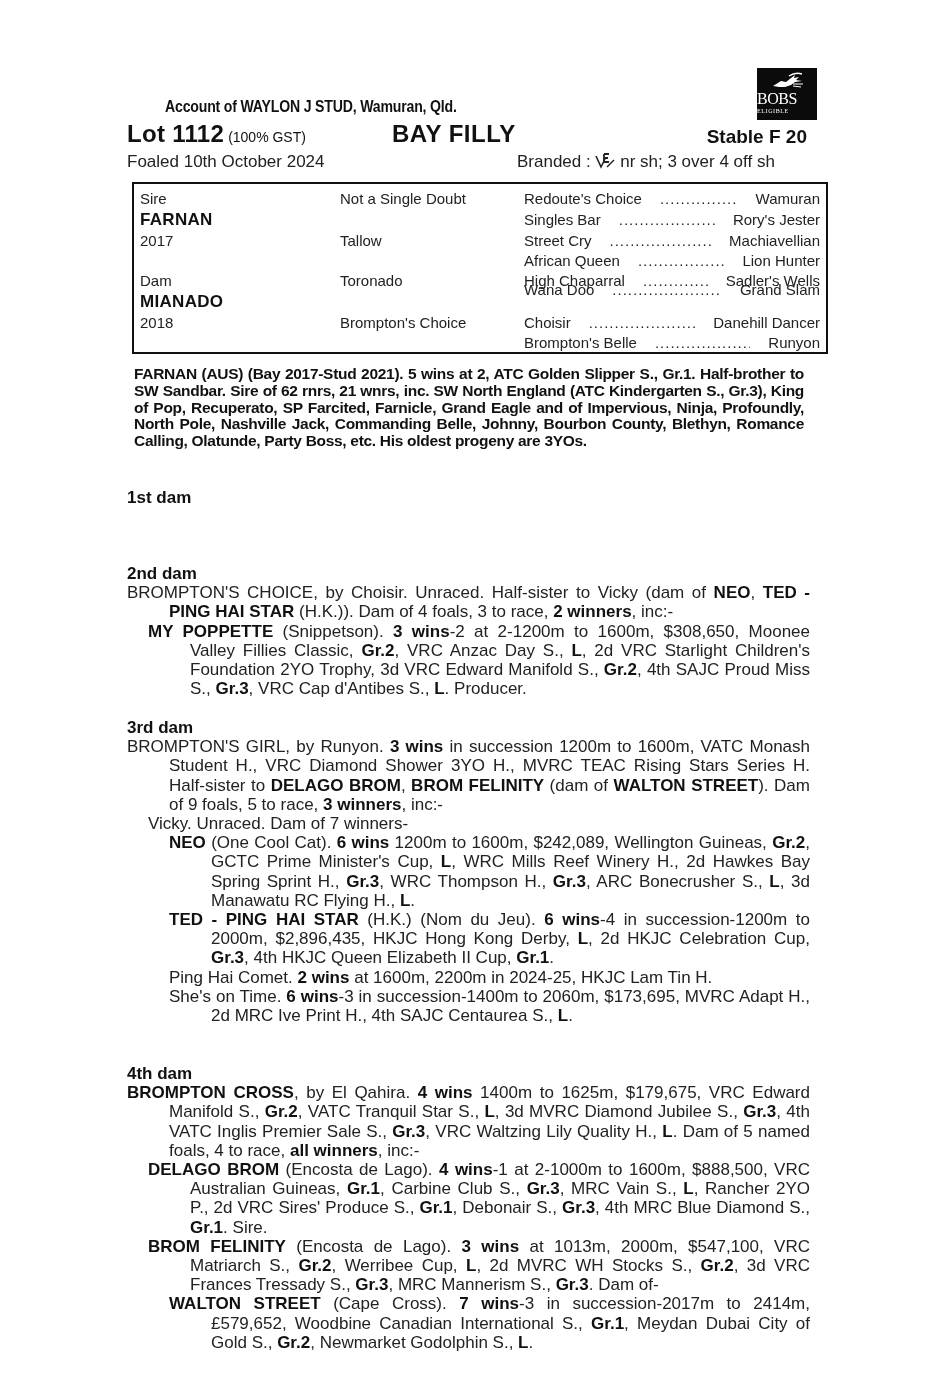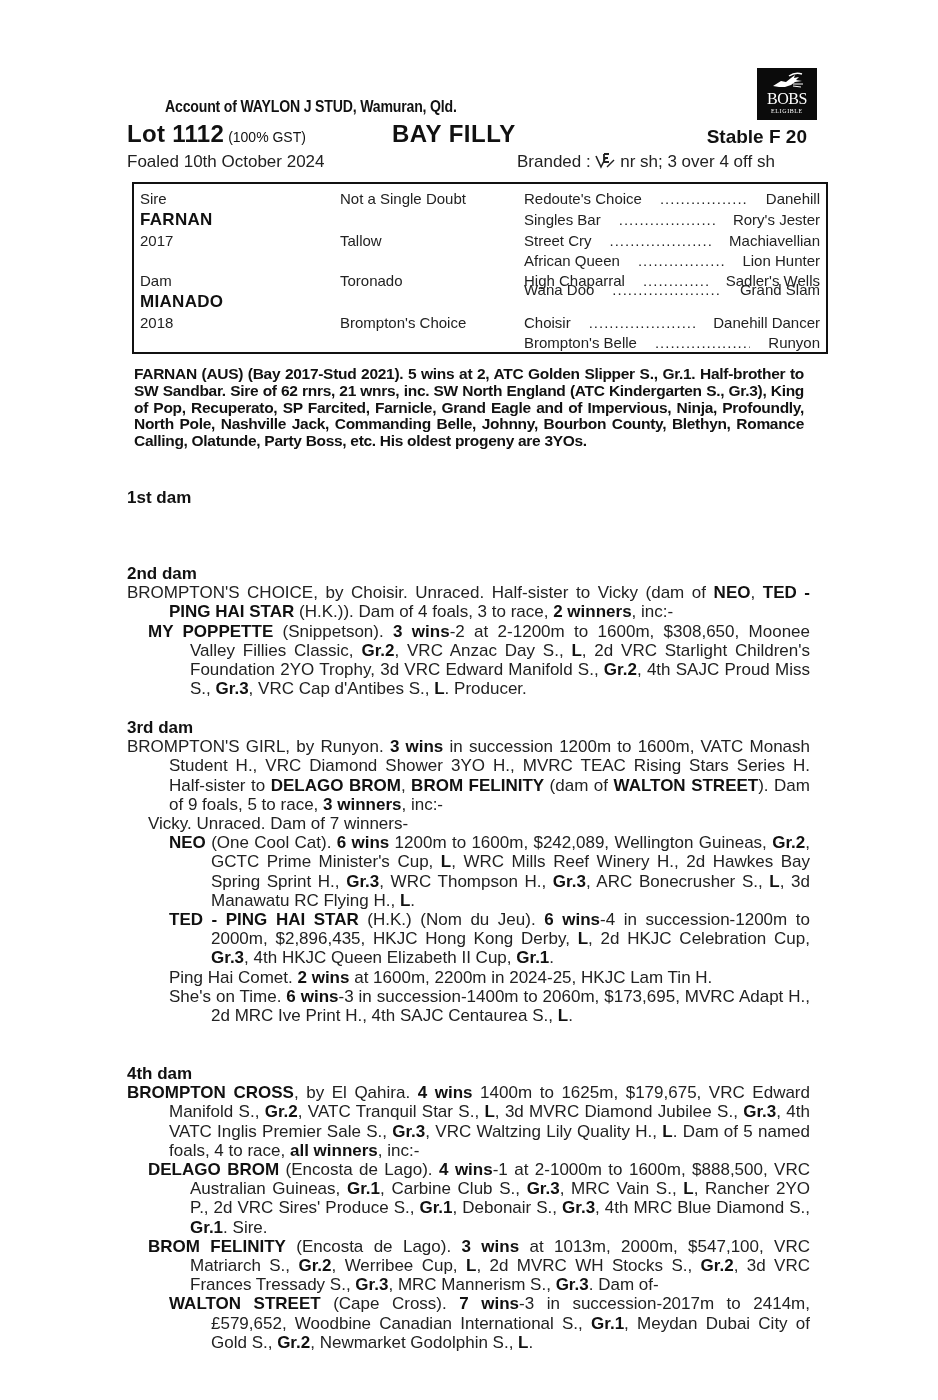--- a/index.html
+++ b/index.html
@@ -1,18 +1,18 @@
 <!DOCTYPE html>
 <html><head>
 <meta charset="utf-8">
 <style>
   html, body { margin:0; padding:0; background:#ffffff; }
   body { width:938px; height:1400px; position:relative; font-family:"Liberation Sans", sans-serif; color:#111; overflow:hidden; }
   .account { position:absolute; left:165px; top:98px; font-family:"Liberation Sans", sans-serif; font-weight:bold; font-size:16px; letter-spacing:-0.2px; transform:scaleX(0.88); transform-origin:left top; white-space:nowrap; }
-  .logo { position:absolute; left:757px; top:68px; width:60px; height:52px; background:#0b0b0b; color:#fff; text-align:center; }
+  .logo { position:absolute; left:757px; top:68px; width:60px; height:52px; background:#0b0b0b; color:#fff; }
   .logo .horse { position:absolute; left:12px; top:4px; width:36px; height:20px; }
   .logo .bobs { position:absolute; left:0; right:0; top:23px; font-family:"Liberation Serif", serif; font-size:16px; line-height:16px; letter-spacing:-0.5px; }
   .logo .elig { position:absolute; left:0; right:0; top:40px; font-family:"Liberation Serif", serif; font-size:6px; letter-spacing:0.6px; }
   .lotline { position:absolute; left:127px; top:120px; width:683px; height:30px; }
   .lot { position:absolute; left:0; top:0; font-weight:900; font-size:24px; letter-spacing:0.3px; }
   .gst { font-weight:normal; font-size:14px; letter-spacing:0; margin-left:4px; }
   .sex { position:absolute; left:265px; top:0; font-weight:900; font-size:24px; letter-spacing:0.5px; }
   .stable { position:absolute; right:3px; top:6px; font-weight:900; font-size:19px; }
   .foaled { position:absolute; left:127px; top:152px; font-size:17px; color:#222; }
   .branded { position:absolute; left:517px; top:152px; font-size:17px; color:#222; white-space:nowrap; }
@@ -75,21 +75,21 @@
 
   <div class="ped" style="left:6px;top:88px">Dam</div>
   <div class="ped bold" style="left:6px;top:108px">MIANADO</div>
   <div class="ped" style="left:6px;top:130px">2018</div>
   <div class="ped" style="left:206px;top:88px">Toronado</div>
   <div class="ped" style="left:206px;top:130px">Brompton's Choice</div>
 
   <div class="gg" style="top:6px">
       <span class="l">Redoute's Choice</span>
       <span class="dots"></span>
-      <span class="r">Danehill</span>
+      <span class="r">Wamuran</span>
     </div>
   <div class="gg" style="top:27px">
       <span class="l">Singles Bar</span>
       <span class="dots"></span>
       <span class="r">Rory's Jester</span>
     </div>
   <div class="gg" style="top:48px">
       <span class="l">Street Cry</span>
       <span class="dots"></span>
       <span class="r">Machiavellian</span>

